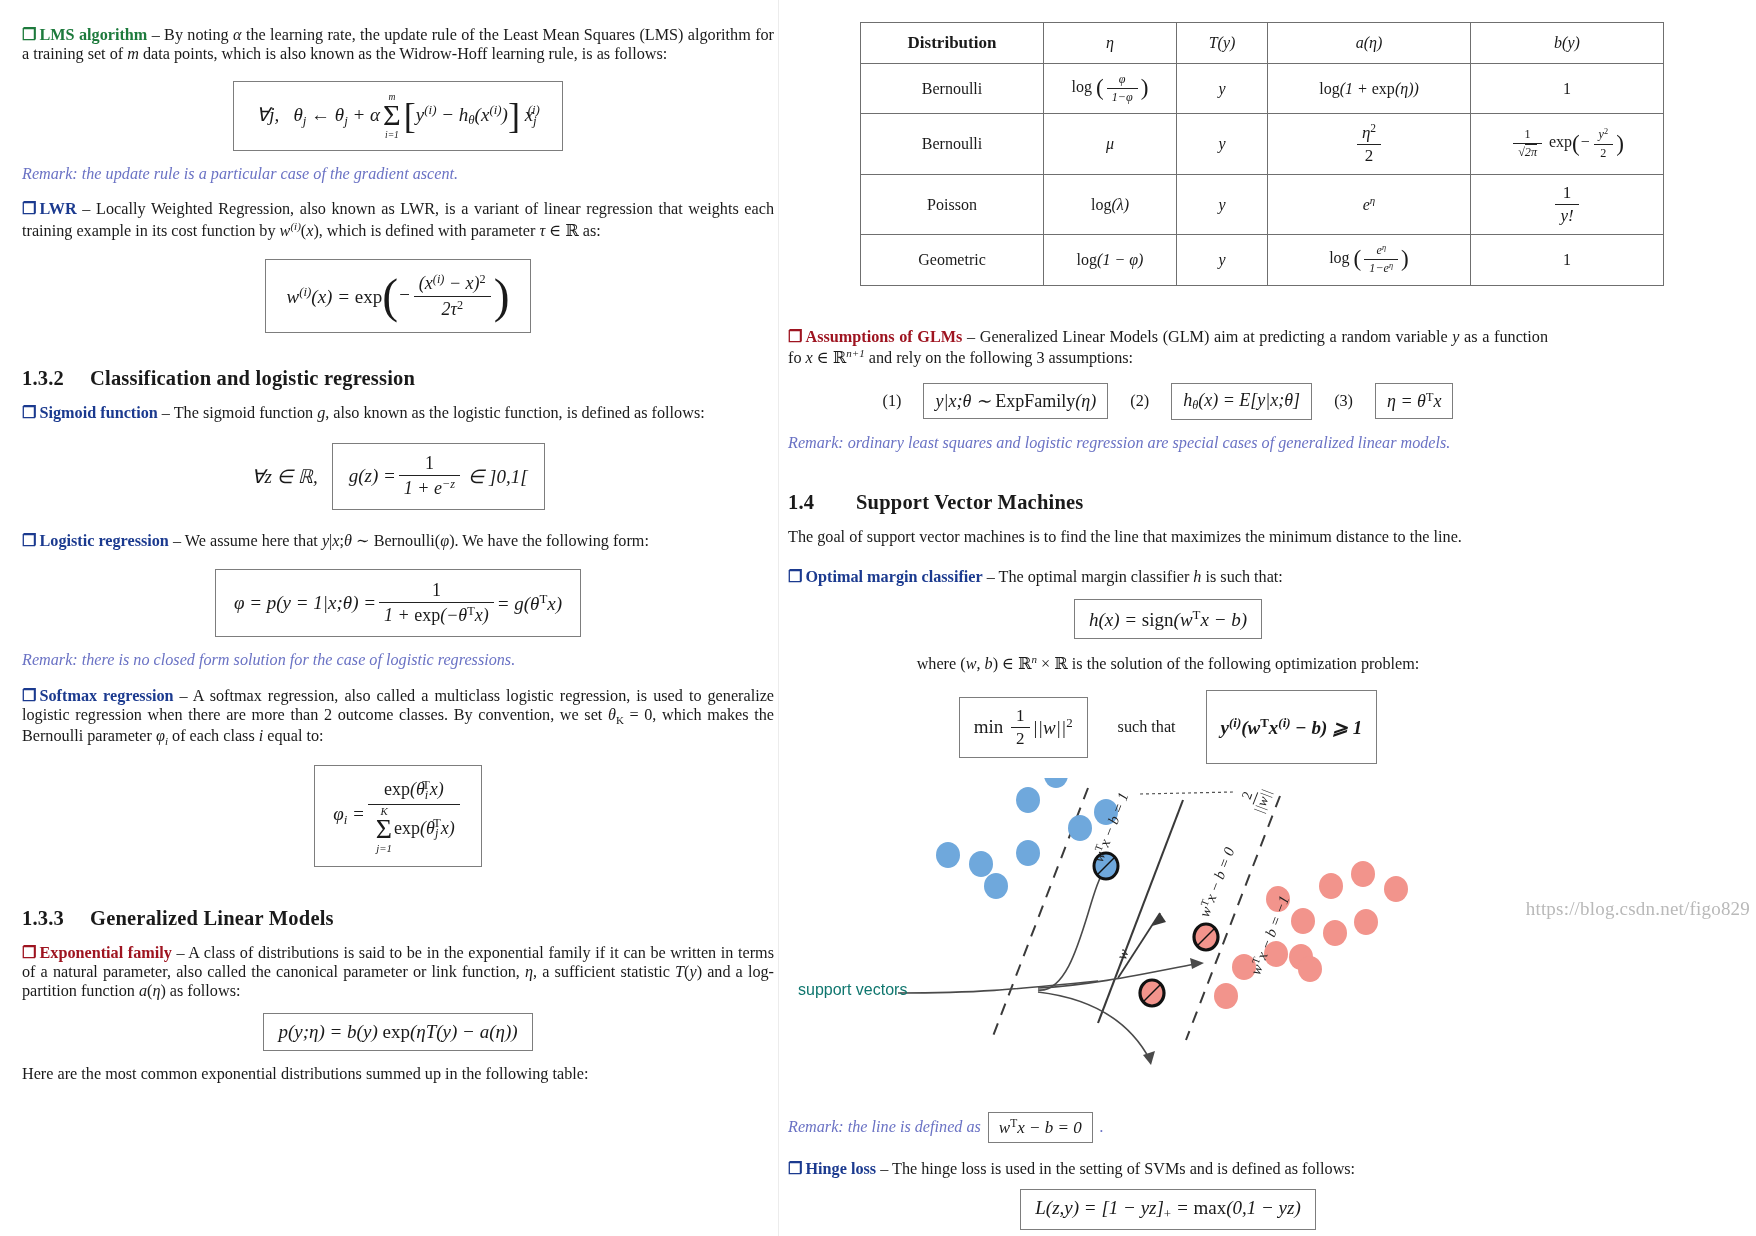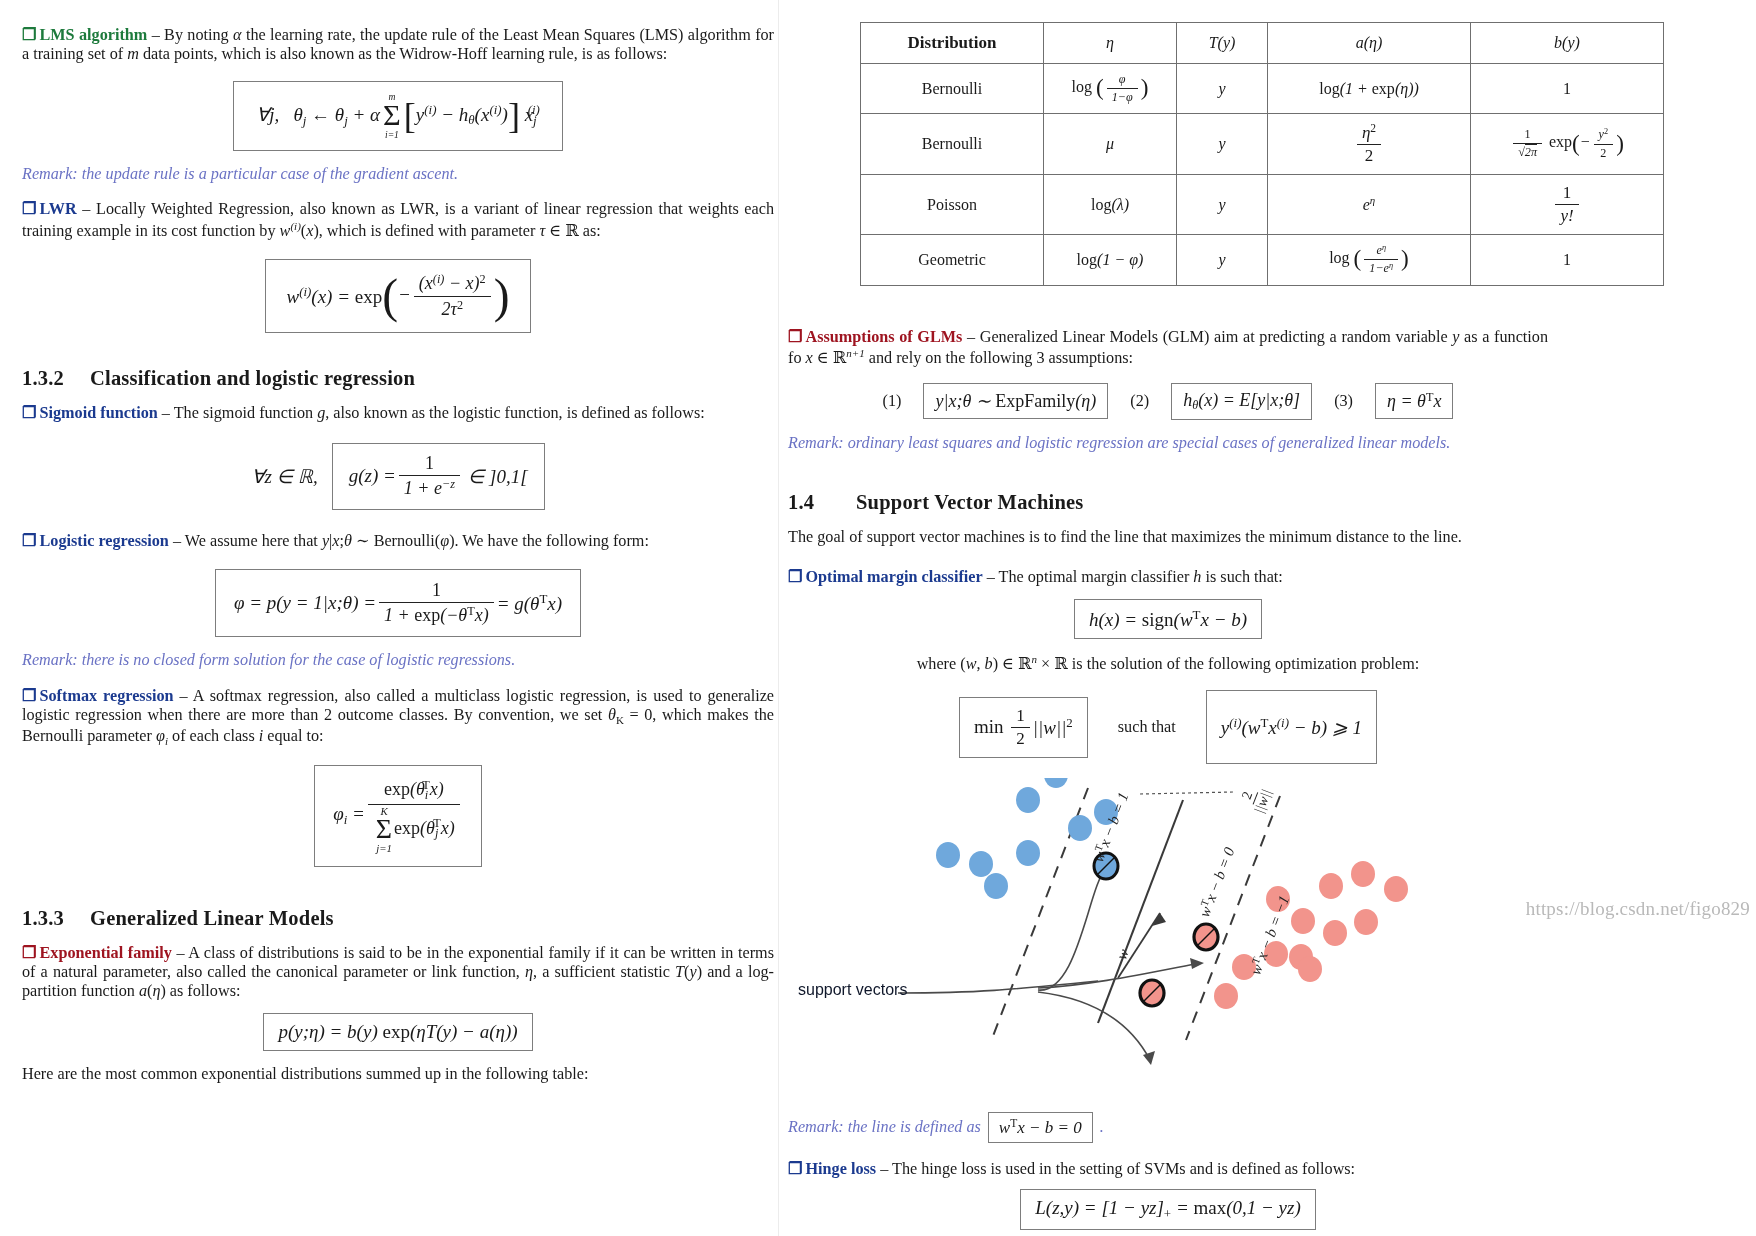--- a/index.html
+++ b/index.html
@@ -394,21 +394,21 @@
     <div class="mathrow" style="margin-top:16px;gap:30px;">
       <span class="mbox" style="padding:8px 14px;">
         <span class="m" style="font-size:19px;"><span class="up">min</span>&nbsp;</span>
         <span class="frac" style="font-size:17px;">
             <span class="num2">1</span>
             <span class="den">2</span>
           </span>
         <span class="m" style="font-size:19px;">||<i>w</i>||<span class="supn">2</span></span>
       </span>
       <span class="numlabel">such that</span>
-      <span class="mbox" style="padding:24px 14px;">
+      <span class="mbox" style="padding:24px 14px;font-weight:bold;">
         <span class="m" style="font-size:19px;"><i>y</i><span class="sup">(i)</span>(<i>w</i><span class="supn">T</span><i>x</i><span class="sup">(i)</span> − <i>b</i>) ⩾ 1</span>
       </span>
     </div>
 
     <div class="figwrap">
       <svg class="svmsvg" width="760" height="330" viewBox="0 0 760 330">
 
         <line x1="395" y1="22" x2="310" y2="245" stroke="#3a3a3a" stroke-width="2.1"></line>
 
         <line x1="300" y1="10" x2="205" y2="258" stroke="#3a3a3a" stroke-width="2" stroke-dasharray="12,9"></line>
@@ -470,21 +470,21 @@
         w<span style="font-size:0.7em;vertical-align:0.5em;font-style:normal;">T</span>x − b = 0
       </div>
       <div style="position:absolute;left:440px;top:148px;transform:rotate(-69deg);font-size:15px;font-family:'Liberation Serif',serif;font-style:italic;color:#222;white-space:nowrap;">
         w<span style="font-size:0.7em;vertical-align:0.5em;font-style:normal;">T</span>x − b = −1
       </div>
       <div style="position:absolute;left:452px;top:4px;transform:rotate(-69deg);font-size:14px;font-family:'Liberation Serif',serif;color:#222;white-space:nowrap;text-align:center;">
         <span style="display:inline-block;border-bottom:1px solid #222;padding:0 3px;">2</span><br>
         <span style="display:inline-block;padding:0 3px;font-style:italic;">||w||</span>
       </div>
       <div style="position:absolute;left:330px;top:168px;transform:rotate(-69deg);font-size:15px;font-family:'Liberation Serif',serif;font-style:italic;color:#222;">w</div>
-      <div style="position:absolute;left:10px;top:203px;font-size:16px;font-family:'Liberation Sans',sans-serif;color:#0f172a;">support vectors</div>
+      <div style="position:absolute;left:10px;top:203px;font-size:16px;font-family:'Liberation Sans',sans-serif;color:#0f766e;">support vectors</div>
     </div>
 
     <p class="remark" style="margin-top:4px;display:flex;align-items:center;gap:7px;">
       <span>Remark: the line is defined as</span>
       <span class="mbox" style="padding:4px 10px;">
         <span class="m" style="font-size:17px;color:#1a1a1a;font-style:italic;"><i>w</i><span class="supn">T</span><i>x</i> − <i>b</i> = 0</span>
       </span>
       <span>.</span>
     </p>
 

